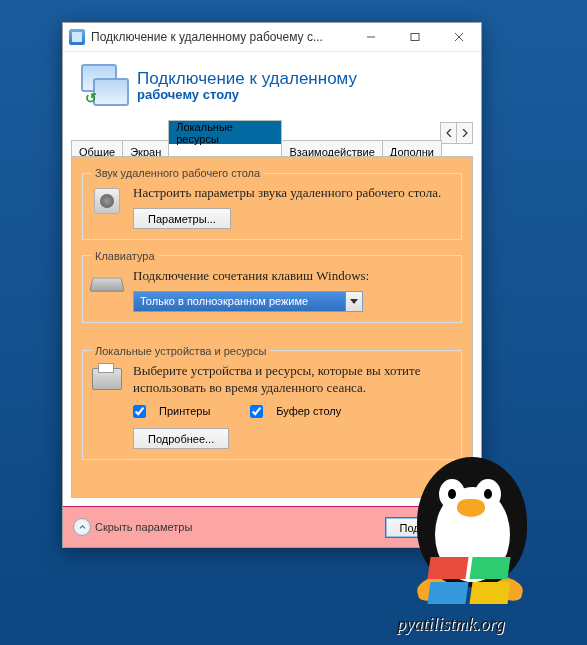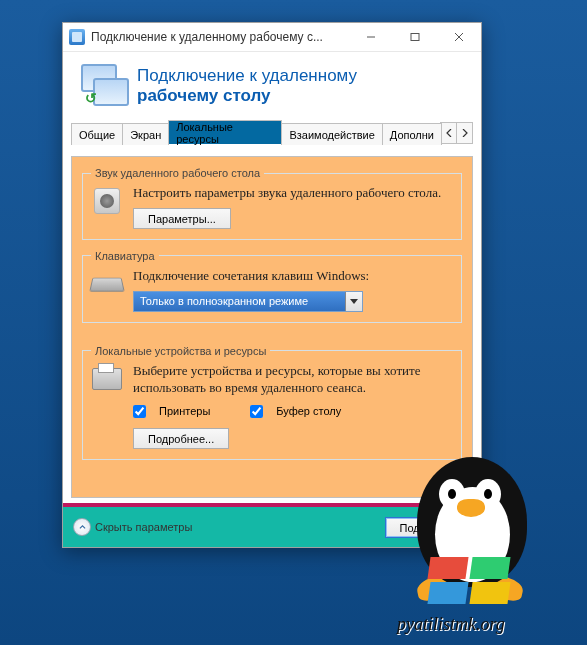--- a/index.html
+++ b/index.html
@@ -12,23 +12,23 @@
   .sysbtn{width:44px;height:28px;display:flex;align-items:center;justify-content:center;color:#555;}
   .sysbtn svg{width:10px;height:10px;}
   .banner{height:68px;background:#fff;display:flex;align-items:center;padding:0 18px;}
   .banner-icon{width:44px;height:44px;position:relative;margin-right:12px;}
   .banner-icon .mon{position:absolute;width:32px;height:24px;border:2px solid #7aa7d8;border-radius:3px;background:linear-gradient(#b9d6f5,#e6f2fd);}
   .banner-icon .m1{left:0;top:0;}
   .banner-icon .m2{left:12px;top:14px;}
   .banner-icon .arrow{position:absolute;left:4px;top:26px;color:#2e9c3a;font-size:14px;font-weight:bold;}
   .banner-text{line-height:1.15;}
   .banner-line1{font-size:17px;color:#0a5db1;}
-  .banner-line2{font-size:17px;color:#0a5db1;font-weight:bold;}
+  .banner-line2{font-size:13px;color:#0a5db1;font-weight:bold;}
   .tabs{display:flex;align-items:flex-end;padding:0 8px;height:24px;position:relative;background:#fff;}
-  .tab{border:1px solid #bfbfbf;border-bottom:none;padding:2px 7px;font-size:11px;background:#f7f7f7;margin-right:-1px;height:17px;display:flex;align-items:center;position:relative;top:1px;}
+  .tab{border:1px solid #bfbfbf;border-bottom:none;padding:2px 7px;font-size:11px;background:#f7f7f7;margin-right:-1px;height:17px;display:flex;align-items:center;position:relative;top:18px;}
   .tab.active{background:#0369a1;z-index:2;height:19px;top:0;}
   .tab-scroll{display:flex;margin-left:auto;}
   .tab-scroll .sbtn{width:15px;height:20px;border:1px solid #bfbfbf;background:#f7f7f7;display:flex;align-items:center;justify-content:center;margin-left:-1px;}
   .tab-scroll svg{width:6px;height:8px;}
   .panel{border:1px solid #bfbfbf;margin:12px 8px 8px;padding:10px 10px 14px;background:#fdba74;height:342px;position:relative;box-sizing:border-box;}
   fieldset{border:1px solid #d5dfe5;margin:0 0 10px;padding:6px 8px 10px;position:relative;}
   legend{font-size:11px;color:#444;padding:0 4px;}
   .row{display:flex;align-items:flex-start;}
   .row .icon{width:32px;height:32px;margin-right:10px;flex-shrink:0;display:flex;align-items:center;justify-content:center;}
   .row .content{flex:1;}
@@ -36,21 +36,21 @@
   .btn{display:inline-block;border:1px solid #adadad;background:linear-gradient(#f8f8f8,#e9e9e9);padding:2px 14px;font-size:11px;min-width:72px;text-align:center;height:21px;box-sizing:border-box;line-height:16px;}
   .select{width:230px;height:21px;border:1px solid #7a9fc8;background:linear-gradient(#4a90e2,#2f6fc0);color:#fff;font-size:11px;padding:0 18px 0 6px;position:relative;display:flex;align-items:center;box-sizing:border-box;}
   .select:after{content:"";position:absolute;right:4px;top:7px;border-left:4px solid transparent;border-right:4px solid transparent;border-top:5px solid #333;}
   .select .chev{position:absolute;right:0;top:0;width:16px;height:19px;background:linear-gradient(#f5f5f5,#e0e0e0);border-left:1px solid #888;}
   .dropdown{position:absolute;left:50px;top:22px;width:230px;border:1px solid #666;background:#fff;z-index:5;box-sizing:border-box;}
   .dropdown .opt{padding:1px 6px;font-size:11px;height:15px;line-height:15px;white-space:nowrap;overflow:hidden;}
   .dropdown .opt.sel{background:#2f72d4;color:#fff;}
   .checks{display:flex;gap:40px;margin-top:8px;}
   .check{display:flex;align-items:center;gap:13px;}
   .check input{width:13px;height:13px;margin:0;}
-  .footer{position:absolute;left:0;right:0;bottom:0;height:40px;border-top:4px solid #be185d;background:#14b8a6;display:flex;align-items:center;padding:0 10px;}
+  .footer{position:absolute;left:0;right:0;bottom:0;height:40px;border-top:1px solid #be185d;background:#fca5a5;display:flex;align-items:center;padding:0 10px;}
   .footer .expand{display:flex;align-items:center;gap:4px;font-size:11px;color:#333;}
   .footer .expand .circ{width:16px;height:16px;border:1px solid #9aa6b2;border-radius:50%;background:radial-gradient(#fff,#d8e4f0);display:flex;align-items:center;justify-content:center;}
   .footer .expand .circ svg{width:7px;height:7px;}
   .footer .right{margin-left:auto;}
   .btn.primary{border-color:#2f72d4;box-shadow:inset 0 0 0 1px #8fc0f5;}
   .speaker{width:24px;height:24px;border:1px solid #b0b0b0;background:linear-gradient(#f0f0f0,#c8c8c8);border-radius:3px;position:relative;}
   .speaker:after{content:"";position:absolute;inset:5px;border-radius:50%;background:radial-gradient(#999,#555);}
   .kbd{width:30px;height:14px;background:linear-gradient(#d8d8d8,#a8a8a8);border:1px solid #888;border-radius:2px;transform:perspective(40px) rotateX(30deg);}
   .printer{width:28px;height:20px;background:linear-gradient(#e0e0e0,#b8b8b8);border:1px solid #888;border-radius:2px;position:relative;}
   .printer:before{content:"";position:absolute;left:5px;top:-6px;width:14px;height:8px;background:#fff;border:1px solid #999;}

